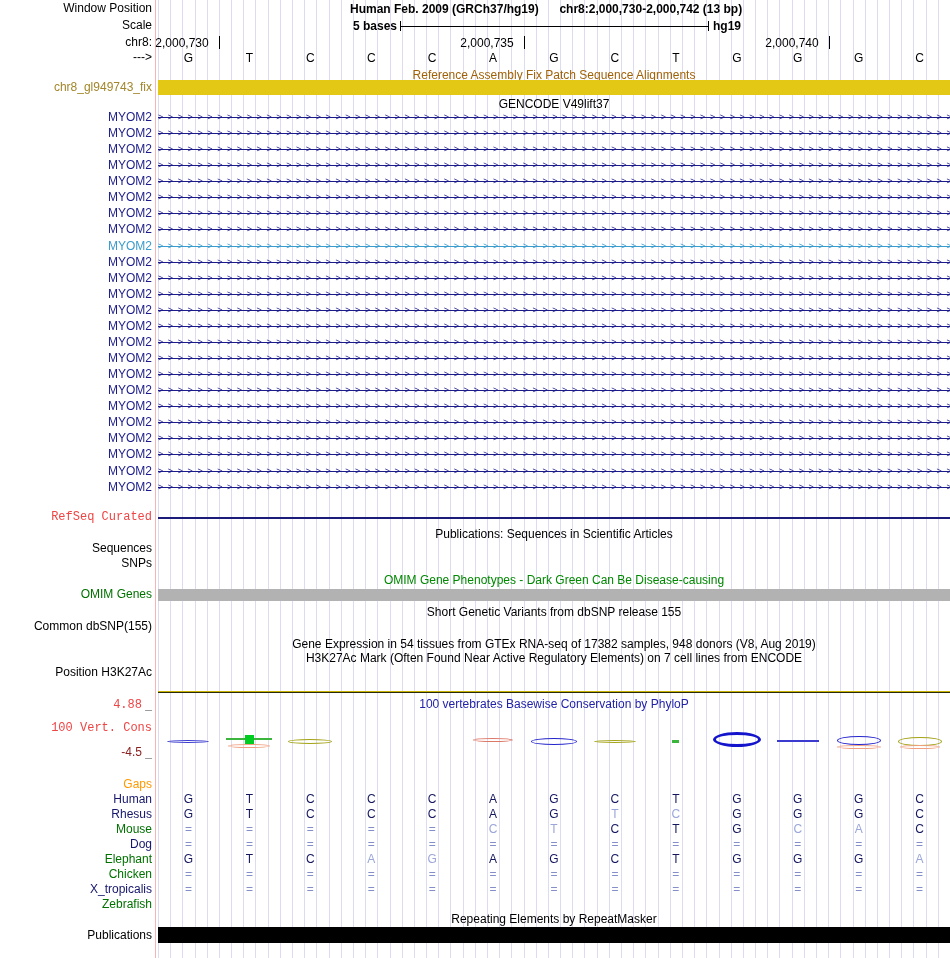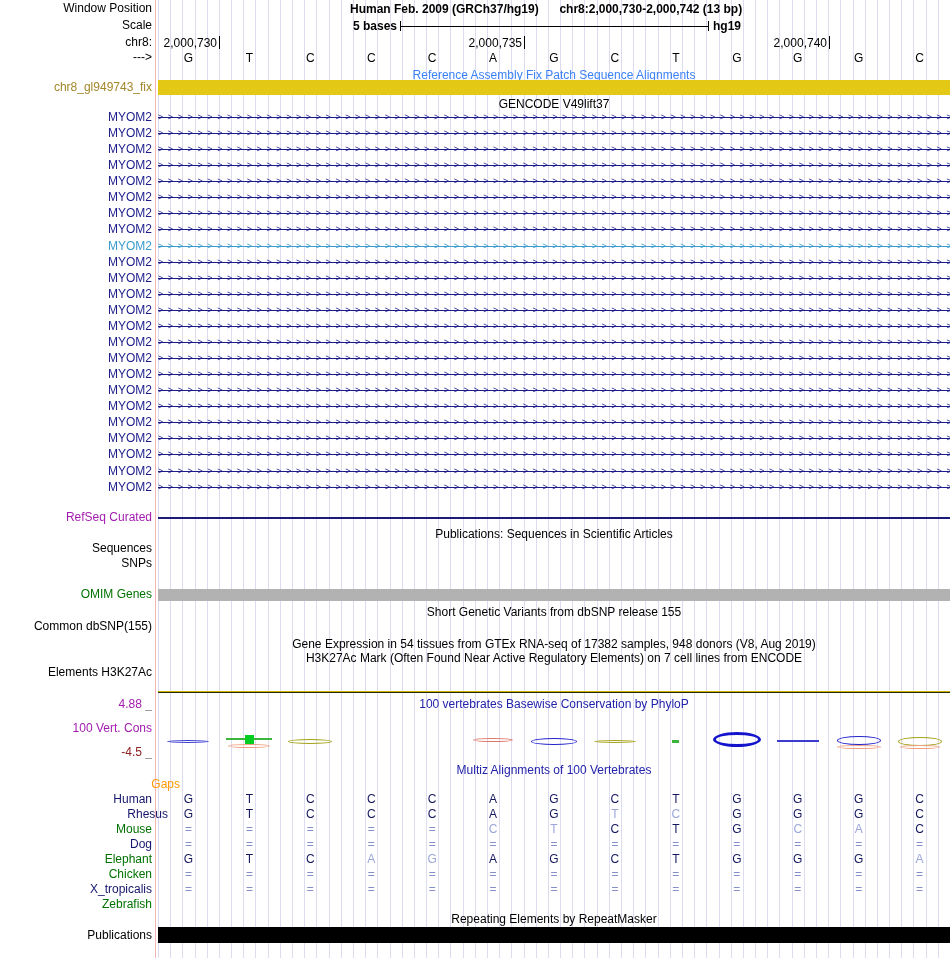--- a/index.html
+++ b/index.html
@@ -10,33 +10,33 @@
   }
   
   #grid{
     position:absolute;left:158px;top:0;width:792px;height:958px;
     background-image:repeating-linear-gradient(to right,#dcdbef 0,#dcdbef 1px,transparent 1px,transparent 12.185px);
     pointer-events:none;
   }
   #pinkline{position:absolute;left:155px;top:0;width:1px;height:958px;background:#f5b5b5;}
   .llabel{position:absolute;left:0;width:152px;text-align:right;white-space:nowrap;font-size:12px;line-height:13px;}
   .ctitle{position:absolute;left:158px;width:792px;text-align:center;white-space:nowrap;font-size:12px;line-height:13px;}
-  .navy{color:#a21caf;}
+  .navy{color:#ef4444;font-family:Liberation Mono, monospace;}
   .blue{color:#2222aa;}
   .green{color:#007200;}
-  .olive{color:#3b82f6;}
+  .olive{color:#a16207;}
   .fixlab{color:#a2862a;}
   .maroon{color:#8b2020;}
   .gray{color:#8a8a8a;}
   .abs{position:absolute;font-weight:bold;}
   
   #scalebar{position:absolute;left:400px;top:21px;width:307px;height:10px;border-left:1px solid #000;border-right:1px solid #000;}
   #scalebar::after{content:"";position:absolute;left:0;right:0;top:5px;height:1px;background:#000;}
   .rtick{position:absolute;top:36px;width:1px;height:13px;background:#000;}
-  .rlabel{position:absolute;top:36px;width:70px;text-align:right;white-space:nowrap;}
+  .rlabel{position:absolute;top:36px;width:70px;text-align:center;white-space:nowrap;}
   .seqletter{position:absolute;top:51px;width:61px;text-align:center;font-size:12px;}
   
   .bar{position:absolute;left:158px;width:792px;}
   
   .generow{position:absolute;left:158px;width:792px;height:16px;overflow:hidden;}
   .generow .arrows{position:absolute;left:0;top:0;width:100%;height:16px;line-height:16px;
      font-size:9px;letter-spacing:4.6px;white-space:nowrap;overflow:hidden;}
   .generow .line{position:absolute;left:0;right:0;top:8px;height:1px;background:currentColor;}
   .genelabel{position:absolute;left:0;width:152px;text-align:right;font-size:12px;line-height:16px;white-space:nowrap;}
   
@@ -225,29 +225,30 @@
       </div>
     </div>
 
   <div class="llabel navy" style="top:511px">RefSeq Curated</div>
   <div class="bar" id="refseqline" style="top: 517px; height: 2px; background: rgb(27, 27, 122);"></div>
 
   <div class="ctitle" style="top:528px">Publications: Sequences in Scientific Articles</div>
   <div class="llabel" style="top:542px">Sequences</div>
   <div class="llabel" style="top:557px">SNPs</div>
 
+  <div class="ctitle" style="top:574px;color:#008800">OMIM Gene Phenotypes - Dark Green Can Be Disease-causing</div>
   <div class="llabel green" style="top:588px">OMIM Genes</div>
   <div class="bar" id="omimbar" style="top: 589px; height: 12px; background: rgb(178, 178, 178);"></div>
 
   <div class="ctitle" style="top:606px">Short Genetic Variants from dbSNP release 155</div>
   <div class="llabel" style="top:620px">Common dbSNP(155)</div>
 
   <div class="ctitle" style="top:638px">Gene Expression in 54 tissues from GTEx RNA-seq of 17382 samples, 948 donors (V8, Aug 2019)</div>
   <div class="ctitle" style="top:652px">H3K27Ac Mark (Often Found Near Active Regulatory Elements) on 7 cell lines from ENCODE</div>
-  <div class="llabel" style="top:666px">Elements H3K27Ac</div>
+  <div class="llabel" style="top:666px">Position H3K27Ac</div>
   <div class="bar" style="top:691px;height:2px;background:linear-gradient(#c7b103 50%,#2a2d08 50%)"></div>
 
   <div class="llabel" style="top:698px">
     <span class="navy">4.88</span>
     <span class="gray">_</span>
   </div>
   <div class="ctitle blue" style="top:698px">100 vertebrates Basewise Conservation by PhyloP</div>
   <div class="llabel navy" style="top:722px">100 Vert. Cons</div>
   <div id="cons-glyphs">
       <div class="consglyph g-ell" style="left: 167.462px; top: 739.5px; width: 42px; height: 3px; border: 1.5px solid rgb(59, 59, 208); box-sizing: border-box;"></div>
@@ -264,41 +265,40 @@
       <div class="consglyph g-ell" style="left: 836.615px; top: 735.5px; width: 44px; height: 9px; border: 1.5px solid rgb(37, 37, 204); box-sizing: border-box;"></div>
       <div class="consglyph g-ell" style="left: 836.615px; top: 745px; width: 44px; height: 4px; border: 1.5px solid rgb(240, 160, 128); box-sizing: border-box;"></div>
       <div class="consglyph g-ell" style="left: 897.538px; top: 736.5px; width: 44px; height: 9px; border: 1.5px solid rgb(163, 163, 22); box-sizing: border-box;"></div>
       <div class="consglyph g-ell" style="left: 899.538px; top: 745px; width: 40px; height: 4px; border: 1.5px solid rgb(240, 160, 128); box-sizing: border-box;"></div>
     </div>
   <div class="llabel" style="top:746px">
     <span class="maroon">-4.5</span>
     <span class="gray">_</span>
   </div>
 
-  <div class="ctitle blue" style="top:764px">Multiz Alignments of 100 Vertebrates</div>
   <div id="multiz-rows">
-      <div class="mzlabel" style="top: 777px; color: rgb(255, 153, 0); margin-left: 28px;">Gaps</div>
+      <div class="mzlabel" style="top: 777px; color: rgb(255, 153, 0);">Gaps</div>
       <div class="mzrow" style="top: 777px;"></div>
       <div class="mzlabel" style="top: 792.05px; color: rgb(21, 22, 107);">Human</div>
       <div class="mzrow" style="top: 792.05px;">
         <div class="mzcell mzmatch" style="left: 0px;">G</div>
         <div class="mzcell mzmatch" style="left: 60.9231px;">T</div>
         <div class="mzcell mzmatch" style="left: 121.846px;">C</div>
         <div class="mzcell mzmatch" style="left: 182.769px;">C</div>
         <div class="mzcell mzmatch" style="left: 243.692px;">C</div>
         <div class="mzcell mzmatch" style="left: 304.615px;">A</div>
         <div class="mzcell mzmatch" style="left: 365.538px;">G</div>
         <div class="mzcell mzmatch" style="left: 426.462px;">C</div>
         <div class="mzcell mzmatch" style="left: 487.385px;">T</div>
         <div class="mzcell mzmatch" style="left: 548.308px;">G</div>
         <div class="mzcell mzmatch" style="left: 609.231px;">G</div>
         <div class="mzcell mzmatch" style="left: 670.154px;">G</div>
         <div class="mzcell mzmatch" style="left: 731.077px;">C</div>
       </div>
-      <div class="mzlabel" style="top: 807.1px; color: rgb(21, 22, 107); margin-left: 16px;">Rhesus</div>
+      <div class="mzlabel" style="top: 807.1px; color: rgb(21, 22, 107);">Rhesus</div>
       <div class="mzrow" style="top: 807.1px;">
         <div class="mzcell mzmatch" style="left: 0px;">G</div>
         <div class="mzcell mzmatch" style="left: 60.9231px;">T</div>
         <div class="mzcell mzmatch" style="left: 121.846px;">C</div>
         <div class="mzcell mzmatch" style="left: 182.769px;">C</div>
         <div class="mzcell mzmatch" style="left: 243.692px;">C</div>
         <div class="mzcell mzmatch" style="left: 304.615px;">A</div>
         <div class="mzcell mzmatch" style="left: 365.538px;">G</div>
         <div class="mzcell mzdiff" style="left: 426.462px;">T</div>
         <div class="mzcell mzdiff" style="left: 487.385px;">C</div>

